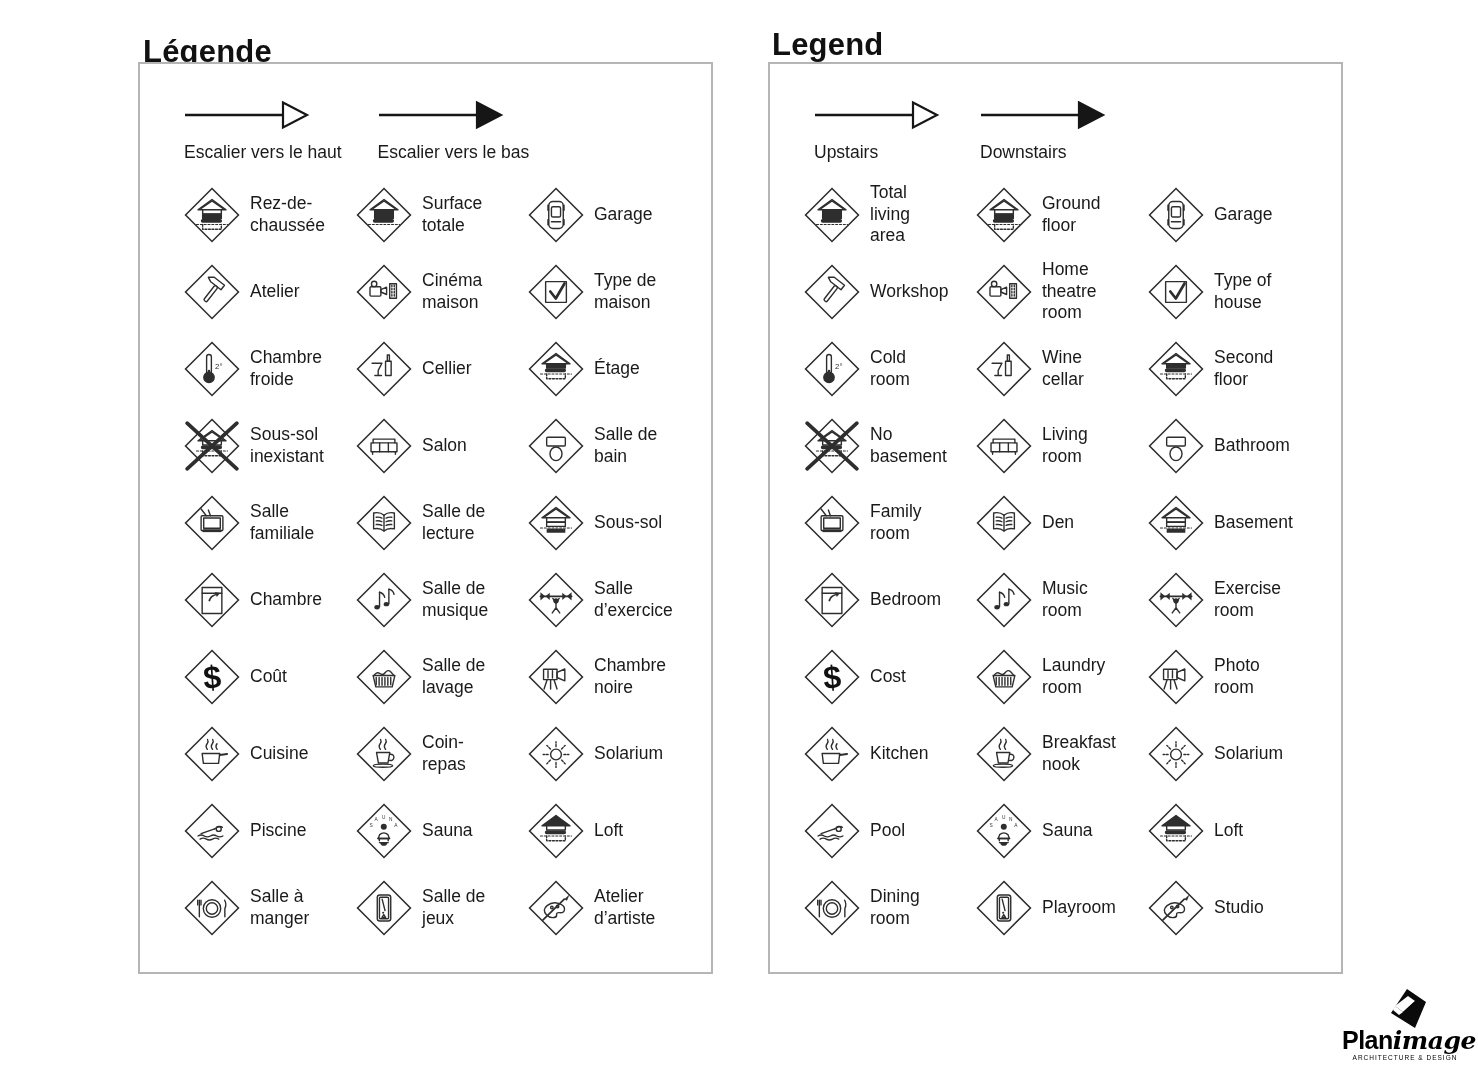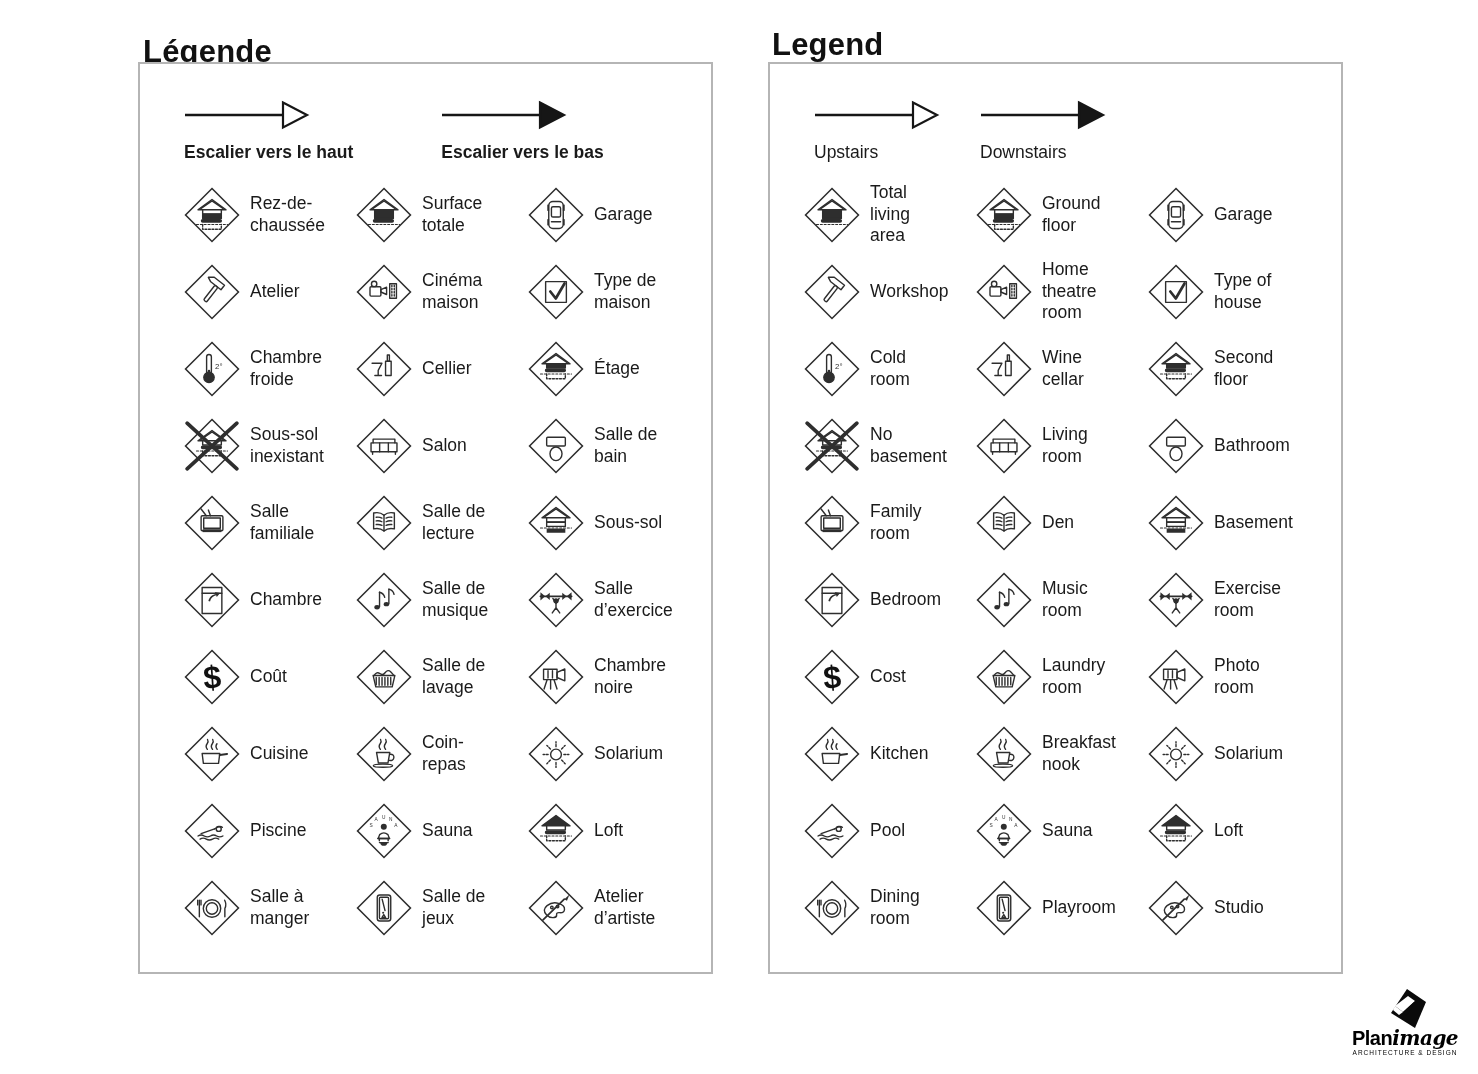--- a/index.html
+++ b/index.html
@@ -9,37 +9,37 @@
   .panel-title{position:absolute;font-size:31px;font-weight:bold;letter-spacing:.2px;color:#111;}
   #title-fr{left:143px;top:13px;}
   #title-en{left:772px;top:6px;}
 
   .panel{position:absolute;top:62px;width:575px;height:912px;background:#fff;
          border:2px solid #b5b5b5;box-sizing:border-box;}
   #panel-fr{left:138px;}
   #panel-en{left:768px;}
 
   .stairs{position:absolute;top:36px;left:44px;display:flex;}
-  #panel-fr .stairs{gap:88px;font-weight:bold;}
+  #panel-fr .stairs{gap:36px;}
   #panel-en .stairs{gap:40px;}
   .stair-group{display:flex;flex-direction:column;align-items:flex-start;}
   .stair-label{margin-top:8px;font-size:17.5px;color:#1a1a1a;white-space:nowrap;}
 
   .grid{position:absolute;top:112px;display:grid;
         grid-template-columns:172px 172px 180px;grid-auto-rows:77px;align-items:center;}
   #panel-fr .grid{left:44px;}
   #panel-en .grid{left:34px;}
   .cell{display:flex;align-items:center;gap:10px;}
   .icon-wrap{width:56px;height:56px;flex:0 0 auto;display:block;}
   .icon-wrap svg{width:56px;height:56px;overflow:visible;display:block;}
   .cell-label{font-size:17.5px;line-height:1.22;white-space:pre-line;color:#1a1a1a;}
 
   .logo{position:absolute;left:1342px;top:988px;width:126px;text-align:center;}
   .logo-mark{display:block;margin:0 auto;}
-  .logo-text{font-size:20px;line-height:1;white-space:nowrap;margin-top:-2px;color:#000;}
+  .logo-text{font-size:25px;line-height:1;white-space:nowrap;margin-top:-2px;color:#000;}
   .logo-plan{font-weight:bold;letter-spacing:-.5px;}
   .logo-image{font-family:"DejaVu Serif",serif;font-style:italic;font-weight:bold;letter-spacing:-.5px;}
   .logo-tagline{font-size:6.5px;letter-spacing:1px;color:#000;margin-top:1px;}
 </style>
 </head>
 <body>
 
 <h1 class="panel-title" id="title-fr">Légende</h1>
 <h1 class="panel-title" id="title-en">Legend</h1>
 

